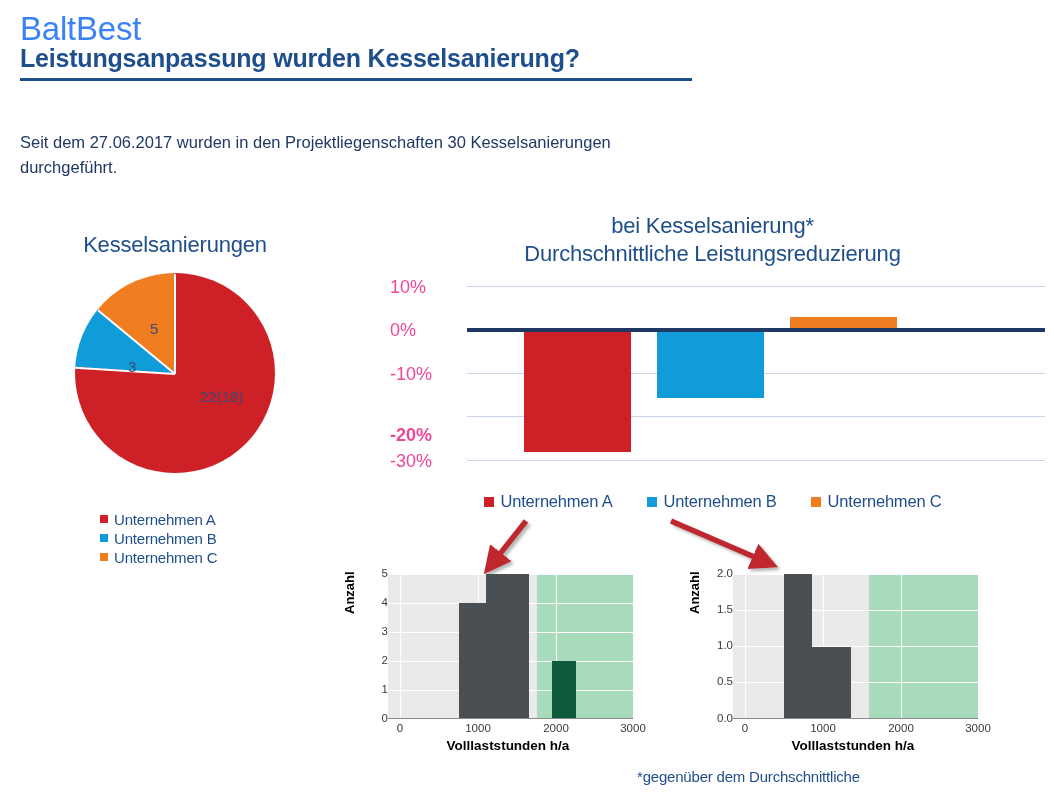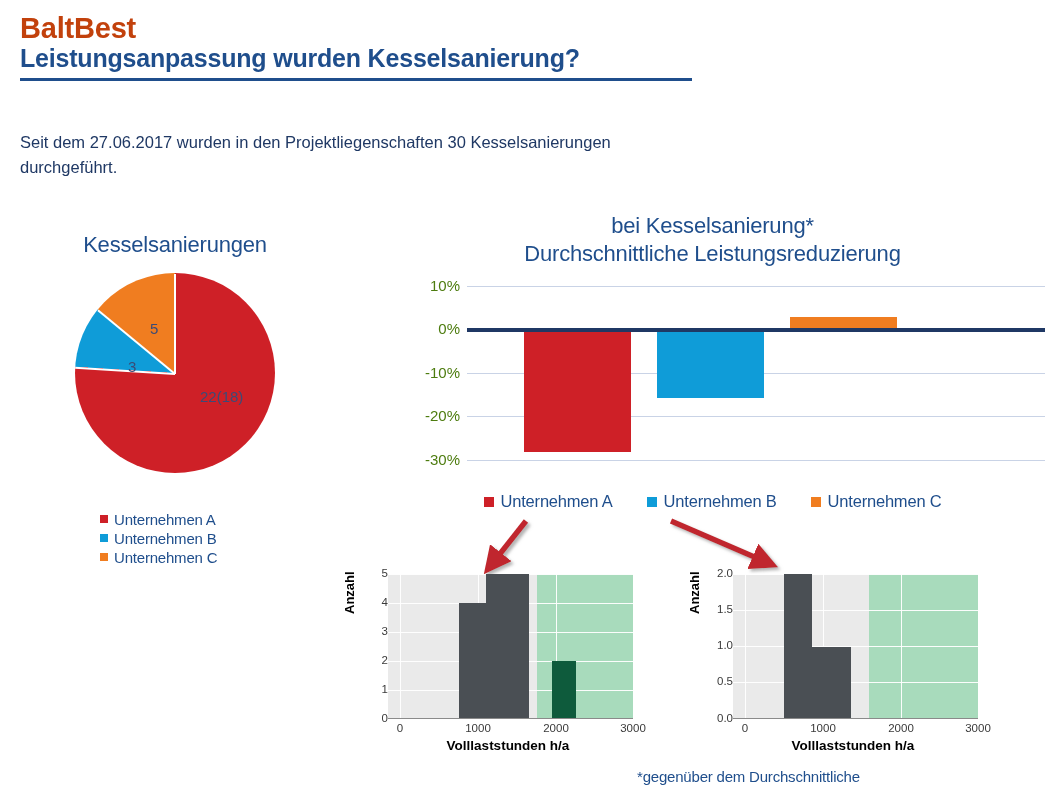--- a/index.html
+++ b/index.html
@@ -10,21 +10,21 @@
     font-family:"Liberation Sans", sans-serif;
     color:#1F3864;
     position:relative;
     overflow:hidden;
   }
   .slide{position:absolute;inset:0;}
 
   
   #header{position:absolute;left:20px;top:14px;width:672px;}
   #title-line1{
-    font-size:29px;font-weight:bold;color:#c2410c;
+    font-size:33px;font-weight:normal;color:#3b82f6;
     letter-spacing:-0.2px;line-height:29px;
   }
   #title-line2{
     font-size:25px;font-weight:bold;color:#1F4E8C;
     letter-spacing:-0.2px;line-height:30px;
   }
   #title-rule{
     margin-top:5px;height:3px;background:#1F4E8C;width:672px;
   }
   #intro{
@@ -58,22 +58,22 @@
   .lg-sq{width:8px;height:8px;margin-right:6px;display:inline-block;}
   .lg-tx{font-size:15px;color:#1F4E8C;letter-spacing:-0.2px;}
 
   
   #bar-block{position:absolute;left:380px;top:212px;width:665px;height:315px;}
   #bar-title{
     text-align:center;font-size:22px;color:#1F4E8C;line-height:28px;letter-spacing:-0.2px;
   }
   #bar-plot{position:absolute;left:0px;top:74px;width:665px;height:200px;}
   .y-lbl{
-    position:absolute;right:585px;width:70px;text-align:right;
-    font-size:15px;color:#4d7c0f;transform:translateY(-9px);
+    position:absolute;right:585px;width:70px;
+    font-size:18px;color:#ec4899;transform:translateY(-9px);
   }
   .gridline{position:absolute;left:87px;width:578px;height:1px;background:#C9D3E6;}
   #zeroline{position:absolute;left:87px;width:578px;height:4px;background:#1F3864;}
   .bar{position:absolute;}
   #bar-legend{
     position:absolute;left:0px;top:280px;width:665px;
     display:flex;justify-content:center;gap:34px;
   }
   .bl-item{display:flex;align-items:center;}
   .bl-sq{width:10px;height:10px;margin-right:7px;}
@@ -162,21 +162,21 @@
     <div id="bar-plot">
 
       <div class="gridline" style="top:0px;"></div>
       <div class="gridline" style="top:87px;"></div>
       <div class="gridline" style="top:130px;"></div>
       <div class="gridline" style="top:174px;"></div>
 
       <div class="y-lbl" style="top:0px;">10%</div>
       <div class="y-lbl" style="top:43px;">0%</div>
       <div class="y-lbl" style="top:87px;">-10%</div>
-      <div class="y-lbl" style="top:130px;">-20%</div>
+      <div class="y-lbl" style="top:148px;font-weight:bold;">-20%</div>
       <div class="y-lbl" style="top:174px;">-30%</div>
 
       <div class="bar" style="left:144px;top:45px;width:107px;height:121px;background:#CE2027;"></div>
       <div class="bar" style="left:277px;top:45px;width:107px;height:67px;background:#0F9CD8;"></div>
       <div class="bar" style="left:410px;top:31px;width:107px;height:12px;background:#F07D20;"></div>
 
       <div id="zeroline" style="top:42px;"></div>
     </div>
 
     <div id="bar-legend">

